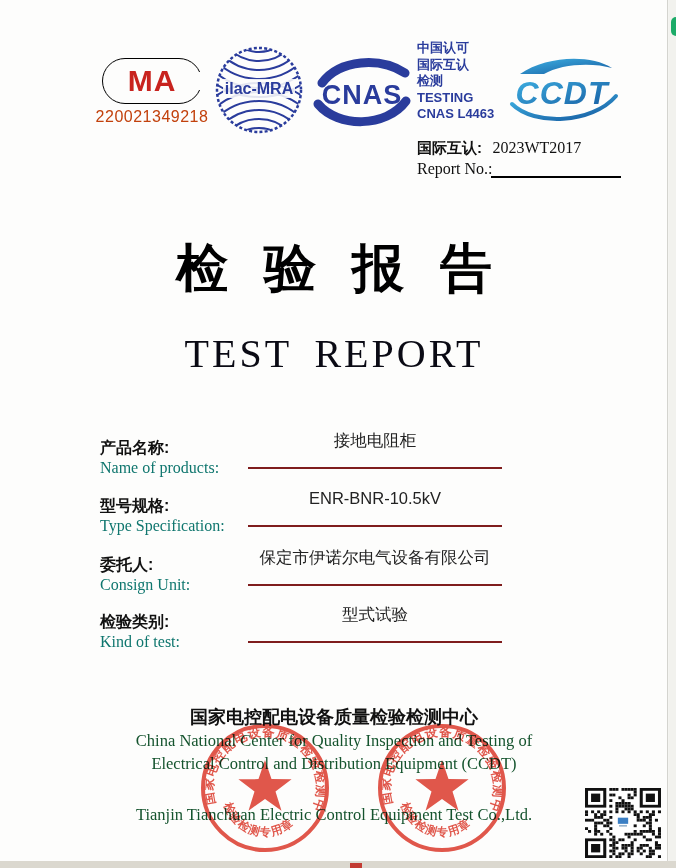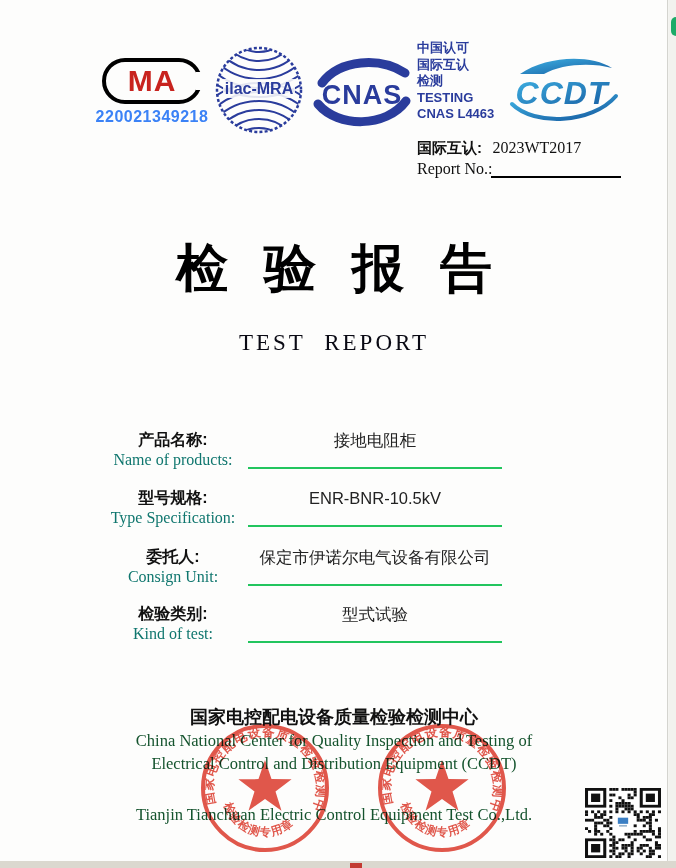--- a/index.html
+++ b/index.html
@@ -3,48 +3,48 @@
 <meta charset="utf-8">
 <style>
   * { margin:0; padding:0; box-sizing:border-box; }
   html,body { width:676px; height:868px; }
   body { font-family:"Liberation Sans", sans-serif; background:#f4f4f1; }
   #canvas { position:relative; width:676px; height:868px; overflow:hidden; background:#f4f4f1; }
   #page { position:absolute; left:0; top:0; width:668px; height:862px; background:#fdfdfc; border-right:1px solid #d4d4cf; }
 
   
   .cma-wrap { position:absolute; left:94px; top:58px; width:116px; }
-  .cma-ring { position:relative; width:100px; height:46px; margin:0 auto; border:4px solid #000000; border-radius:23px; display:flex; align-items:center; justify-content:center; }
+  .cma-ring { position:relative; width:100px; height:46px; margin:0 auto; border:1px solid #000000; border-radius:23px; display:flex; align-items:center; justify-content:center; }
   .cma-gap { position:absolute; right:-9px; top:50%; margin-top:-9px; width:11px; height:18px; background:#fdfdfc; }
   .cma-letters { font-weight:bold; font-size:30px; color:#c8231e; letter-spacing:1px; line-height:1; }
-  .cma-number { margin-top:4px; text-align:center; font-weight:bold; font-size:16px; color:#3b82f6; letter-spacing:.5px; white-space:nowrap; }
+  .cma-number { margin-top:4px; text-align:center; font-weight:normal; font-size:16px; color:#c2410c; letter-spacing:.5px; white-space:nowrap; }
 
   .ilac-wrap { position:absolute; left:213px; top:46px; width:92px; height:88px; }
   .cnas-wrap { position:absolute; left:312px; top:56px; width:100px; height:74px; }
   .cnas-lines { position:absolute; left:417px; top:40px; width:110px; color:#2a3c9c; font-weight:bold; font-size:13px; line-height:16.5px; }
   .ccdt-wrap { position:absolute; left:504px; top:52px; width:122px; height:80px; }
 
   
   .repno { position:absolute; left:417px; top:139px; width:240px; }
   .repno-l1 { white-space:nowrap; }
   .repno-zh { font-weight:bold; font-size:15px; color:#111; }
   .repno-val { font-family:"Liberation Serif", serif; font-size:16px; color:#111; margin-left:6px;margin-top:28px; }
   .repno-l2 { font-family:"Liberation Serif", serif; font-size:16px; color:#111; margin-top:2px; }
   .repno-line { position:absolute; left:74px; top:37px; width:130px; border-top:2px solid #000; }
 
   
   .title-zh { position:absolute; left:0; top:234px; width:668px; text-align:center; font-size:52px; font-weight:bold; color:#000; letter-spacing:36px; padding-left:36px; white-space:nowrap; }
-  .title-en { position:absolute; left:0; top:330px; width:668px; text-align:center; font-family:"Liberation Serif", serif; font-size:23px; color:#0a0a14; letter-spacing:3px; word-spacing:10px; }
+  .title-en { position:absolute; left:0; top:330px; width:668px; text-align:center; font-family:"Liberation Serif", serif; font-size:40px; color:#0a0a14; letter-spacing:3px; word-spacing:10px; }
 
   
   .frow { position:absolute; left:100px; width:410px; height:44px; }
-  .flabel { position:absolute; left:0; top:0; width:146px; text-align:center; }
+  .flabel { position:absolute; left:0; top:8px; width:146px; text-align:left; }
   .flabel .zh { font-weight:bold; font-size:16px; color:#111; line-height:21px; white-space:nowrap; }
   .flabel .en { font-family:"Liberation Serif", serif; font-size:16px; color:#0f766e; line-height:19px; white-space:nowrap; }
-  .fline { position:absolute; left:148px; top:0; width:254px; height:40px; border-bottom:2px solid #22c55e; text-align:center; }
+  .fline { position:absolute; left:148px; top:0; width:254px; height:40px; border-bottom:2px solid #7f1d1d; text-align:center; }
   .fvalue { font-size:16.5px; color:#222; line-height:22px; white-space:nowrap; }
 
   
   .ft { position:absolute; left:0; width:668px; text-align:center; color:#111; }
   .ft.zh { font-weight:bold; font-size:18px; }
   .ft.en { font-family:"Liberation Serif", serif; font-size:16.5px; color:#14532d;text-align:center; }
 
   .stamp { position:absolute; width:140px; height:140px; opacity:.85; mix-blend-mode:multiply; }
   #stamp-left { left:195px; top:718px; }
   #stamp-right { left:372px; top:718px; }

